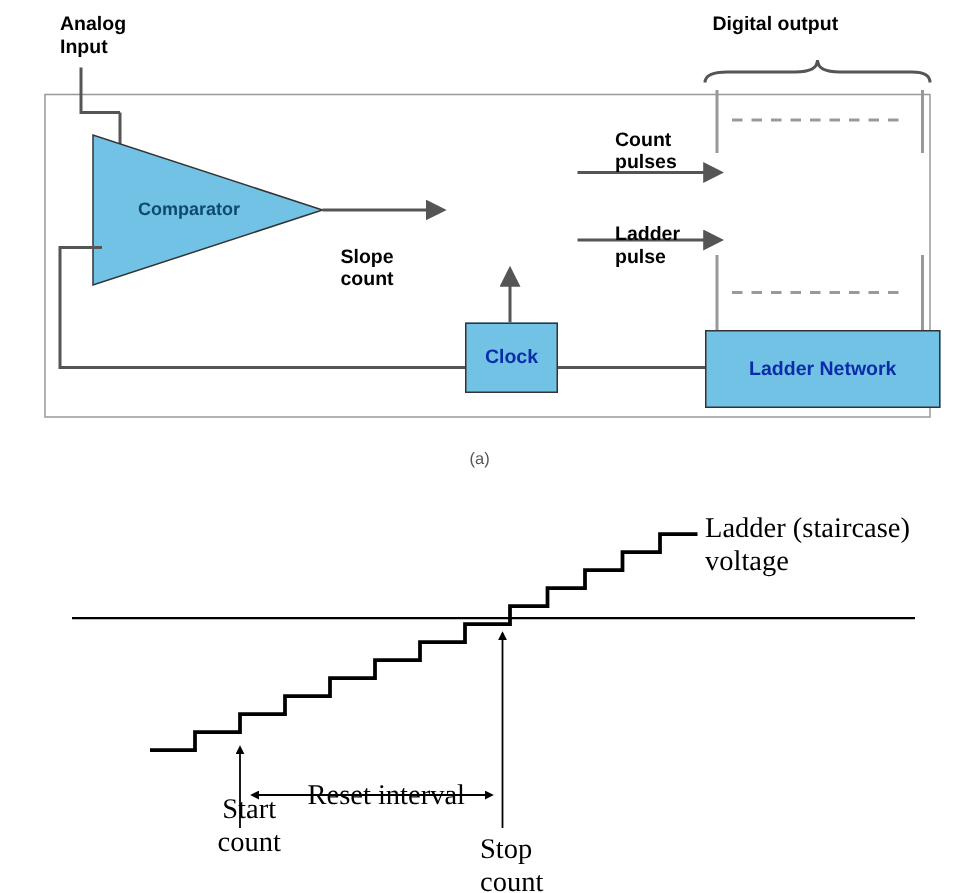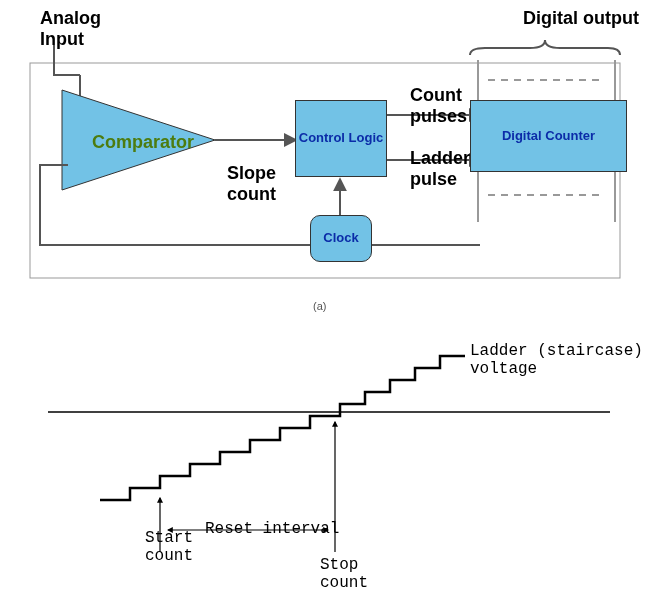--- a/index.html
+++ b/index.html
@@ -24,26 +24,26 @@
     font-weight: bold;
     color: #0b2ca8;
     display: flex;
     align-items: center;
     justify-content: center;
     font-size: 13px;
     line-height: 1.15;
   }
   .label {
     position: absolute;
-    font-size: 18px;
+    font-size: 13px;
     color: #000;
     font-weight: bold;
     white-space: pre;
   }
-  .label.serif { font-family: Liberation Mono, monospace; font-weight: normal; font-size: 16px; }
+  .label.serif { font-family: Liberation Serif, serif; font-weight: normal; font-size: 19px; }
   .sublabel { font-size: 11px; color:#555; font-weight: normal; }
   svg { position: absolute; left: 0; top: 0; }
 </style>
 </head>
 <body>
 
 <div class="canvas">
 
   <svg width="649" height="595" viewBox="0 0 649 595">
     <defs>
@@ -112,37 +112,33 @@
 
     <line x1="160" y1="552" x2="160" y2="498" stroke="#000" stroke-width="1.2" marker-end="url(#arrow-small)"></line>
 
     <line x1="335" y1="552" x2="335" y2="422" stroke="#000" stroke-width="1.2" marker-end="url(#arrow-small)"></line>
 
     <line x1="168" y1="530" x2="328" y2="530" stroke="#000" stroke-width="1.2" marker-start="url(#arrow-small)" marker-end="url(#arrow-small)"></line>
   </svg>
 
   <div class="label" style="left:40px; top:8px;">Analog
 Input</div>
-  <div class="label" style="left:475px; top:8px;margin-left:48px;">Digital output</div>
+  <div class="label" style="left:475px; top:8px;">Digital output</div>
 
-  <div class="label" style="left:92px; top:132px; color:#4d7c0f; font-size:18px;">Comparator</div>
+  <div class="label" style="left:92px; top:132px; color:#0c4a6e; font-size:12px;">Comparator</div>
 
-  <div class="box" style="left:295px; top:100px; width:90px; height:75px;">
-    <span>Control
-Logic</span>
-  </div>
 
-  <div class="box" style="left:310px; top:215px; width:60px; height:45px;border-radius:10px;">
+  <div class="box" style="left:310px; top:215px; width:60px; height:45px;">
     <span>Clock</span>
   </div>
 
-  <div class="box" style="left:470px; top:100px; width:155px; height:70px;">
-    <span>Digital Counter</span>
+
+  <div class="box" style="left:470px; top:220px; width:155px; height:50px;">
+    <span>Ladder Network</span>
   </div>
-
 
   <div class="label" style="left:227px; top:163px;">Slope
 count</div>
   <div class="label" style="left:410px; top:85px;">Count
 pulses</div>
   <div class="label" style="left:410px; top:148px;">Ladder
 pulse</div>
 
   <div class="sublabel" style="position:absolute; left:313px; top:300px;">(a)</div>
 

